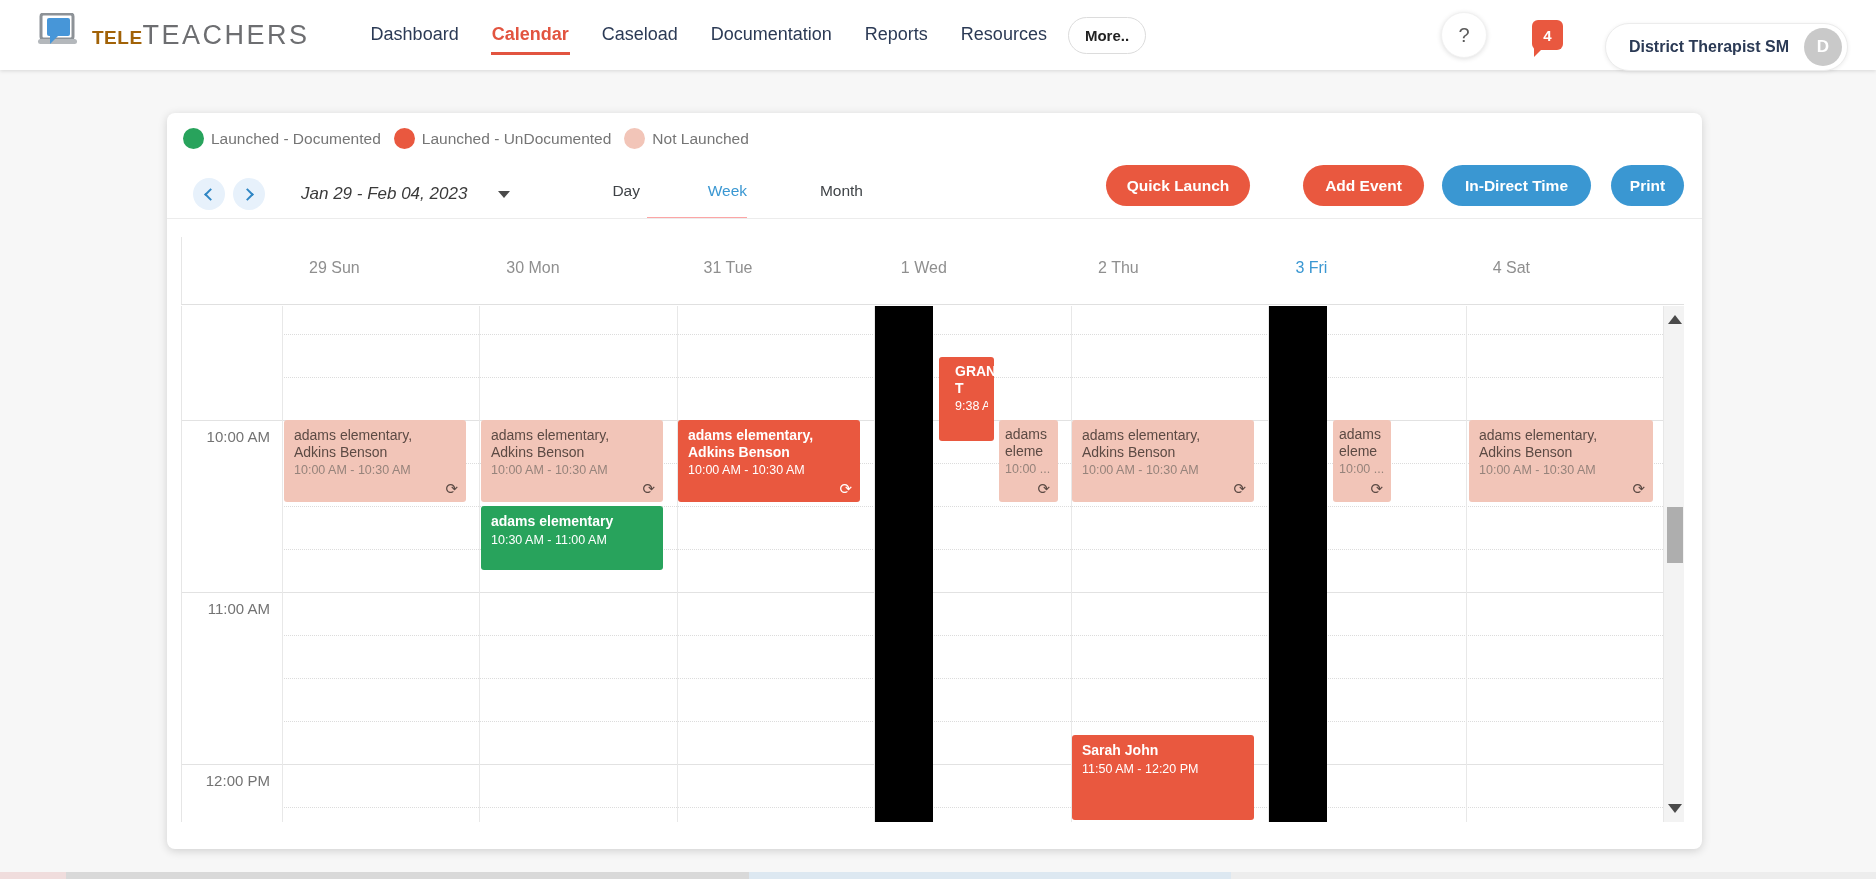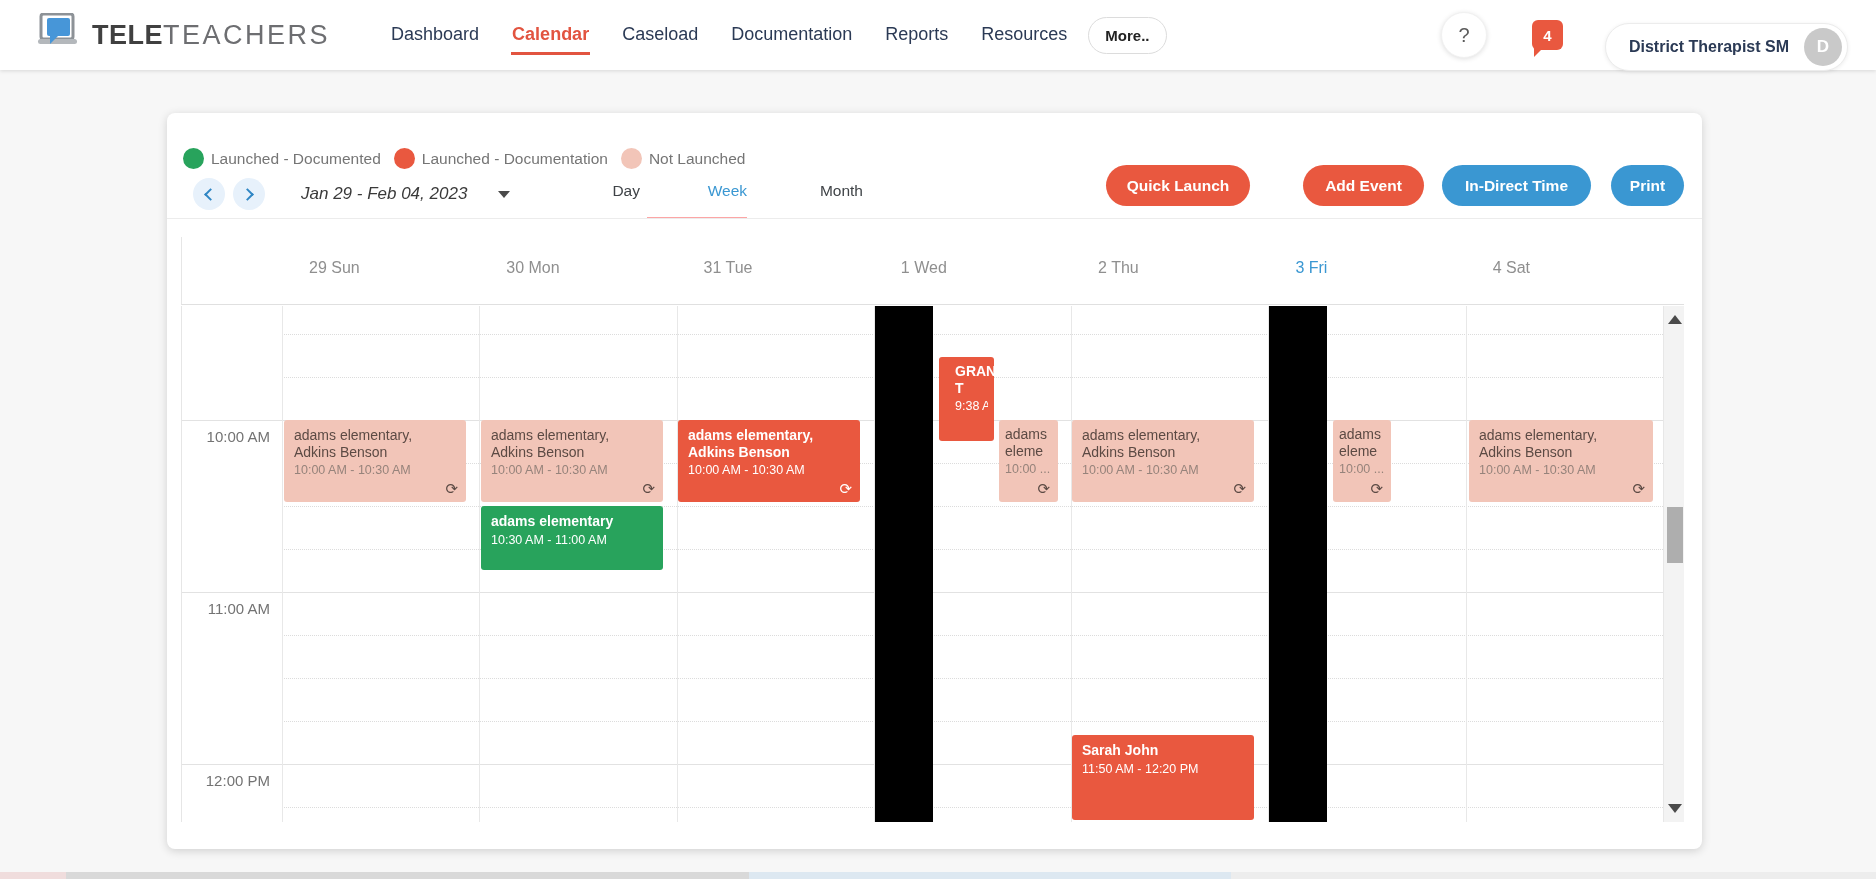--- a/index.html
+++ b/index.html
@@ -4,21 +4,21 @@
 <style>
   * { margin:0; padding:0; box-sizing:border-box; }
   html,body { width:1876px; height:879px; overflow:hidden; background:#f7f7f7;
     font-family:"Liberation Sans", sans-serif; }
 
   
   .topbar { position:absolute; top:0; left:0; width:1876px; height:70px; background:#fff;
     box-shadow:0 1px 4px rgba(0,0,0,.13); display:flex; align-items:center;
     padding:0 28px 0 37px; z-index:10; }
   .logo { display:flex; align-items:center; gap:9px; }
-  .logo-tele { font-size:27px; font-weight:700; color:#404040; letter-spacing:.5px; }
+  .logo-tele { font-size:19px; font-weight:700; color:#a16207; letter-spacing:.5px; }
   .logo-teachers { font-size:27px; font-weight:400; color:#6d6e71; letter-spacing:2.5px; }
   .nav { display:flex; align-items:center; gap:31px; margin-left:60px; }
   .nav-item { font-size:18px; font-weight:500; color:#2b3a55; cursor:pointer;
     padding:8px 1px 7px; border-bottom:3px solid transparent; }
   .nav-item.active { color:#e25440; font-weight:700; border-bottom-color:#e25440; }
   .more-btn { margin-left:20px; border:1px solid #dcdcdc; background:#fff; border-radius:20px;
     padding:9px 16px; font-size:15px; font-weight:700; color:#222; cursor:pointer; }
   .top-right { margin-left:auto; display:flex; align-items:center; }
   .help-btn { width:46px; height:46px; border-radius:50%; background:#fff; border:1px solid #f1f1f1;
     box-shadow:0 1px 5px rgba(0,0,0,.13); font-size:20px; color:#5b5b5b; cursor:pointer;
@@ -32,21 +32,21 @@
     border-radius:24px; box-shadow:0 1px 4px rgba(0,0,0,.08); display:flex; align-items:center;
     padding:0 5px 0 23px; gap:15px; cursor:pointer;margin-top:24px; }
   .profile-name { font-size:16px; font-weight:700; color:#2b3a55; }
   .avatar { width:38px; height:38px; border-radius:50%; background:#c9c9c9; color:#fff;
     font-size:17px; font-weight:600; display:flex; align-items:center; justify-content:center; }
 
   
   .card { position:absolute; left:167px; top:113px; width:1535px; height:736px; background:#fff;
     border-radius:8px; box-shadow:0 2px 10px rgba(0,0,0,.16); }
 
-  .legend { position:absolute; left:16px; top:15px; display:flex; align-items:center;margin-top:20px; }
+  .legend { position:absolute; left:16px; top:15px; display:flex; align-items:center; }
   .legend-item { display:flex; align-items:center; margin-right:13px; }
   .legend-dot { width:21px; height:21px; border-radius:50%; margin-right:7px; }
   .legend-label { font-size:15.5px; color:#757575; }
 
   .nav-arrow { position:absolute; top:65px; width:32px; height:32px; border-radius:50%;
     background:#e7f1fb; border:none; cursor:pointer; display:flex; align-items:center;
     justify-content:center; }
   .nav-arrow.prev { left:26px; } .nav-arrow.next { left:66px; }
   .chev { width:9px; height:9px; border-left:2.5px solid #2f86c4; border-bottom:2.5px solid #2f86c4; }
   .chev.l { transform:rotate(45deg); margin-left:3px; }
@@ -146,21 +146,21 @@
 
 <div class="card">
 
   <div class="legend">
     <span class="legend-item">
       <span class="legend-dot" style="background:#28a35c"></span>
       <span class="legend-label">Launched - Documented</span>
     </span>
     <span class="legend-item">
       <span class="legend-dot" style="background:#e9583f"></span>
-      <span class="legend-label">Launched - Documentation</span>
+      <span class="legend-label">Launched - UnDocumented</span>
     </span>
     <span class="legend-item">
       <span class="legend-dot" style="background:#f2c5b8"></span>
       <span class="legend-label">Not Launched</span>
     </span>
   </div>
 
   <button class="nav-arrow prev">
       <span class="chev l"></span>
     </button>

